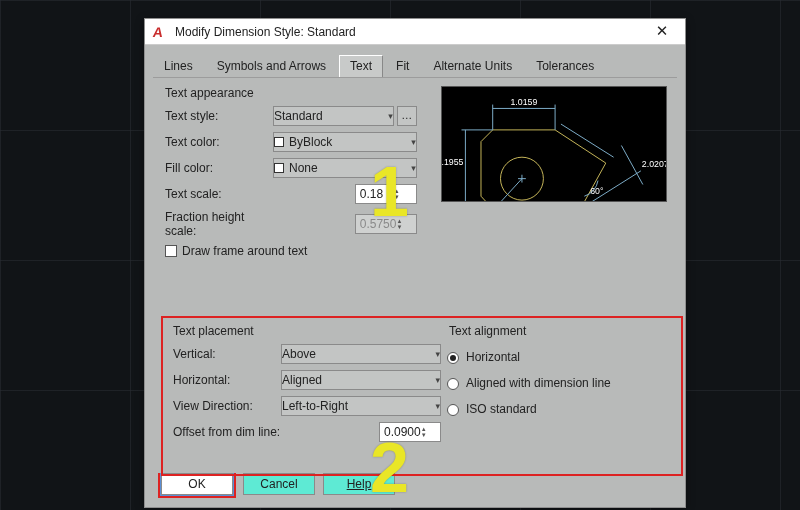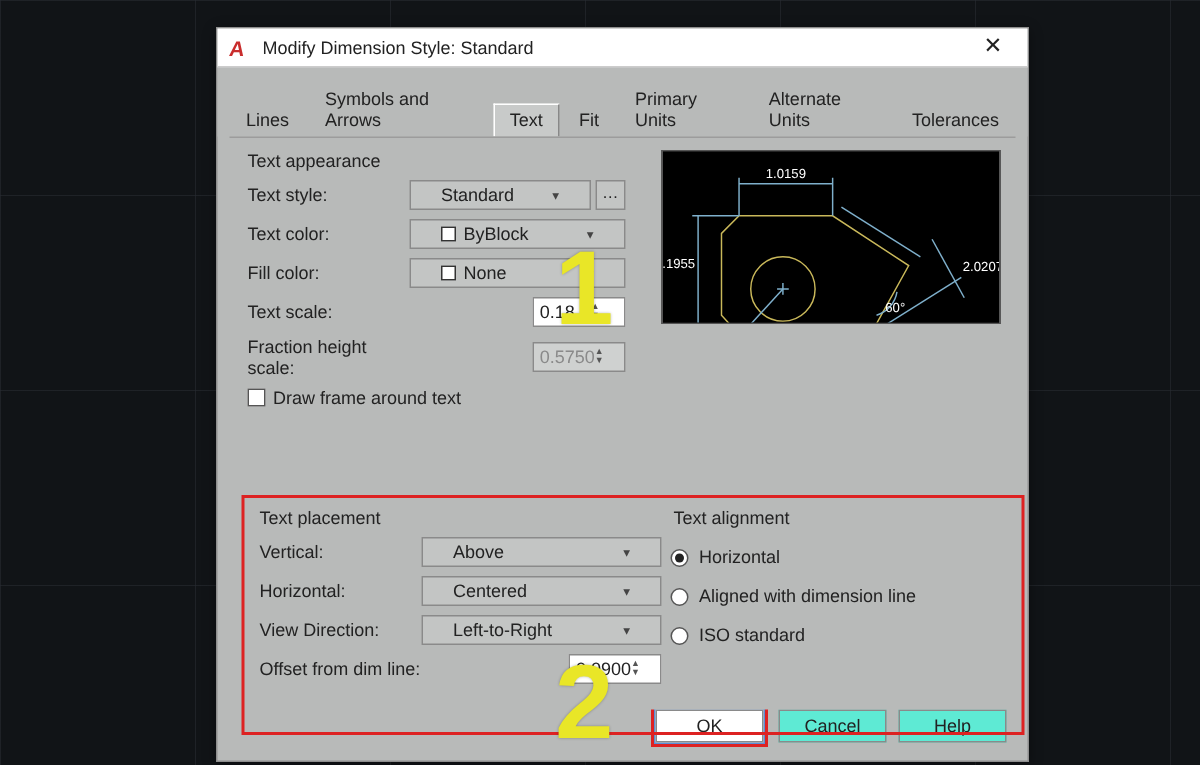--- a/index.html
+++ b/index.html
@@ -91,21 +91,21 @@
   .form-row {
     display: flex; align-items: center;
     margin: 6px 0;
   }
   .form-row label { width: 110px; padding-left: 2px; }
   .combo {
     flex: 1; height: 20px;
     background: #c3c5c4;
     border: 1px solid #8a8a8a;
     display: flex; align-items: center;
-    padding: 0 20px;
+    padding: 0 0;
     position: relative;
     font-size: 12px;
   }
   .combo .arrow, .spinner .arrow {
     margin-left: auto;
     font-size: 9px; color: #444;
     user-select: none;
   }
   .swatch {
     width: 10px; height: 10px;
@@ -158,22 +158,21 @@
     width: 12px; height: 12px; border: 1px solid #555; border-radius: 50%;
     background: #fff; margin-right: 7px; position: relative;
   }
   .radio.checked::after {
     content: ""; position: absolute; inset: 2px;
     background: #222; border-radius: 50%;
   }
 
   .dialog-buttons {
     display: flex; gap: 8px;
-    justify-content: flex-end;
-    padding: 0 14px 12px 0;
+    padding: 0 14px 12px 16px;
   }
   .btn {
     width: 72px; height: 22px;
     background: #5eead4;
     border: 1px solid #8a8a8a;
     text-align: center; line-height: 20px;
     font-size: 12px;
   }
   .btn.ok {
     background: #fff;
@@ -205,21 +204,20 @@
     <span class="app-icon">A</span>
     <span class="title">Modify Dimension Style: Standard</span>
     <span class="close">✕</span>
   </div>
 
   <div class="tabs">
     <div class="tab">Lines</div>
     <div class="tab">Symbols and Arrows</div>
     <div class="tab active">Text</div>
     <div class="tab">Fit</div>
-    <div class="tab">Primary Units</div>
     <div class="tab">Alternate Units</div>
     <div class="tab">Tolerances</div>
   </div>
 
   <div class="tab-body">
 
     <div class="top-section">
       <div class="left-col">
         <div class="group-title">Text appearance</div>
 
@@ -320,21 +318,21 @@
           <label>Vertical:</label>
           <div class="combo">
             <span>Above</span>
             <span class="arrow">▾</span>
           </div>
         </div>
 
         <div class="form-row">
           <label>Horizontal:</label>
           <div class="combo">
-            <span>Centered</span>
+            <span>Aligned</span>
             <span class="arrow">▾</span>
           </div>
         </div>
 
         <div class="form-row">
           <label>View Direction:</label>
           <div class="combo">
             <span>Left-to-Right</span>
             <span class="arrow">▾</span>
           </div>

